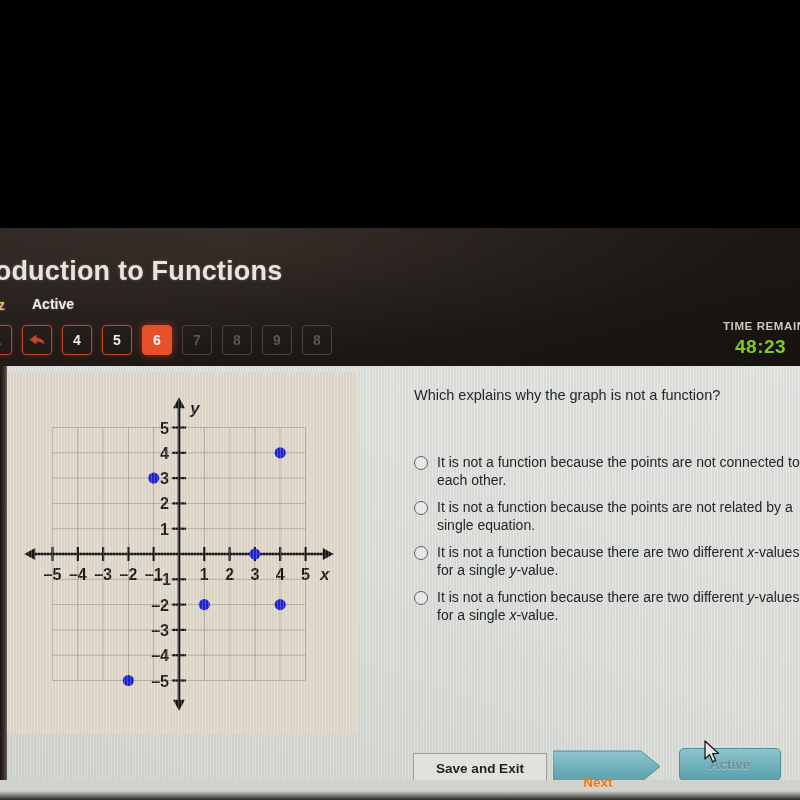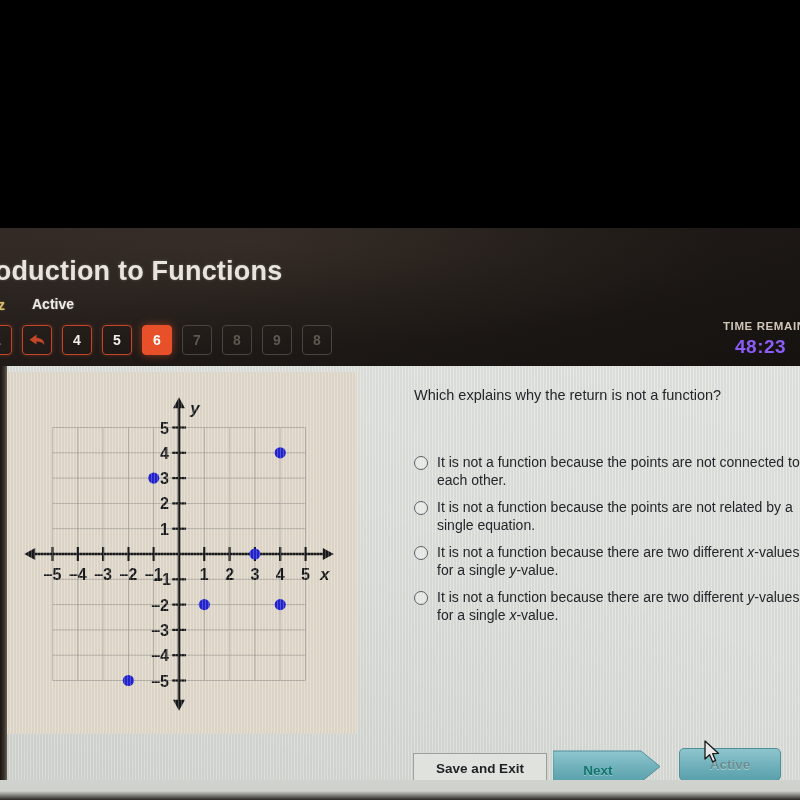--- a/index.html
+++ b/index.html
@@ -118,21 +118,21 @@
     font-weight: bold;
     letter-spacing: .6px;
     color: #cfc6b8;
     white-space: nowrap;
   }
   .time-value {
     position: absolute;
     left: 735px; top: 336px;
     font-size: 19px;
     font-weight: bold;
-    color: #8b5cf6;
+    color: #84cc16;
     letter-spacing: .5px;
     white-space: nowrap;
   }
 
   
   .panel {
     position: absolute;
     left: 0; top: 366px;
     width: 800px; height: 414px;
     background: #d9dcd7;
@@ -226,24 +226,24 @@
     justify-content: center;
   }
 
   .btn-next {
     position: absolute;
     left: 553px; top: 750px;
     width: 108px; height: 33px;
   }
   .btn-next .label {
     position: absolute;
-    left: 0; top: 4px;
+    left: 0; top: 16px;
     width: 90px; height: 33px;
     display: flex; align-items: center; justify-content: center;
-    color: #0f766e;
+    color: #f97316;
     font-size: 13.5px;
     font-weight: bold;
     text-shadow: 0 1px 0 rgba(255,255,255,.35);
     z-index: 2;
   }
 
   .btn-submit {
     position: absolute;
     left: 679px; top: 748px;
     width: 100px; height: 31px;
@@ -408,21 +408,21 @@
         <text x="317.8" y="208" text-anchor="middle" font-family="&quot;Liberation Sans&quot;, sans-serif" font-size="17" font-weight="bold" fill="#16181a" font-style="italic">x</text>
         <circle cx="146.7" cy="106.1" r="5.6" fill="#2222cc"></circle>
         <circle cx="273.2" cy="80.8" r="5.6" fill="#2222cc"></circle>
         <circle cx="247.9" cy="182" r="5.6" fill="#2222cc"></circle>
         <circle cx="197.3" cy="232.6" r="5.6" fill="#2222cc"></circle>
         <circle cx="273.2" cy="232.6" r="5.6" fill="#2222cc"></circle>
         <circle cx="121.4" cy="308.5" r="5.6" fill="#2222cc"></circle>
       </svg>
   </div>
 
-  <div class="question">Which explains why the return is not a function?</div>
+  <div class="question">Which explains why the graph is not a function?</div>
 
   <div class="choices" id="choices">
       <div class="choice">
         <span class="radio"></span>
         <span class="choice-text">It is not a function because the points are not connected to each other.</span>
       </div>
       <div class="choice">
         <span class="radio"></span>
         <span class="choice-text">It is not a function because the points are not related by a single equation.</span>
       </div>

